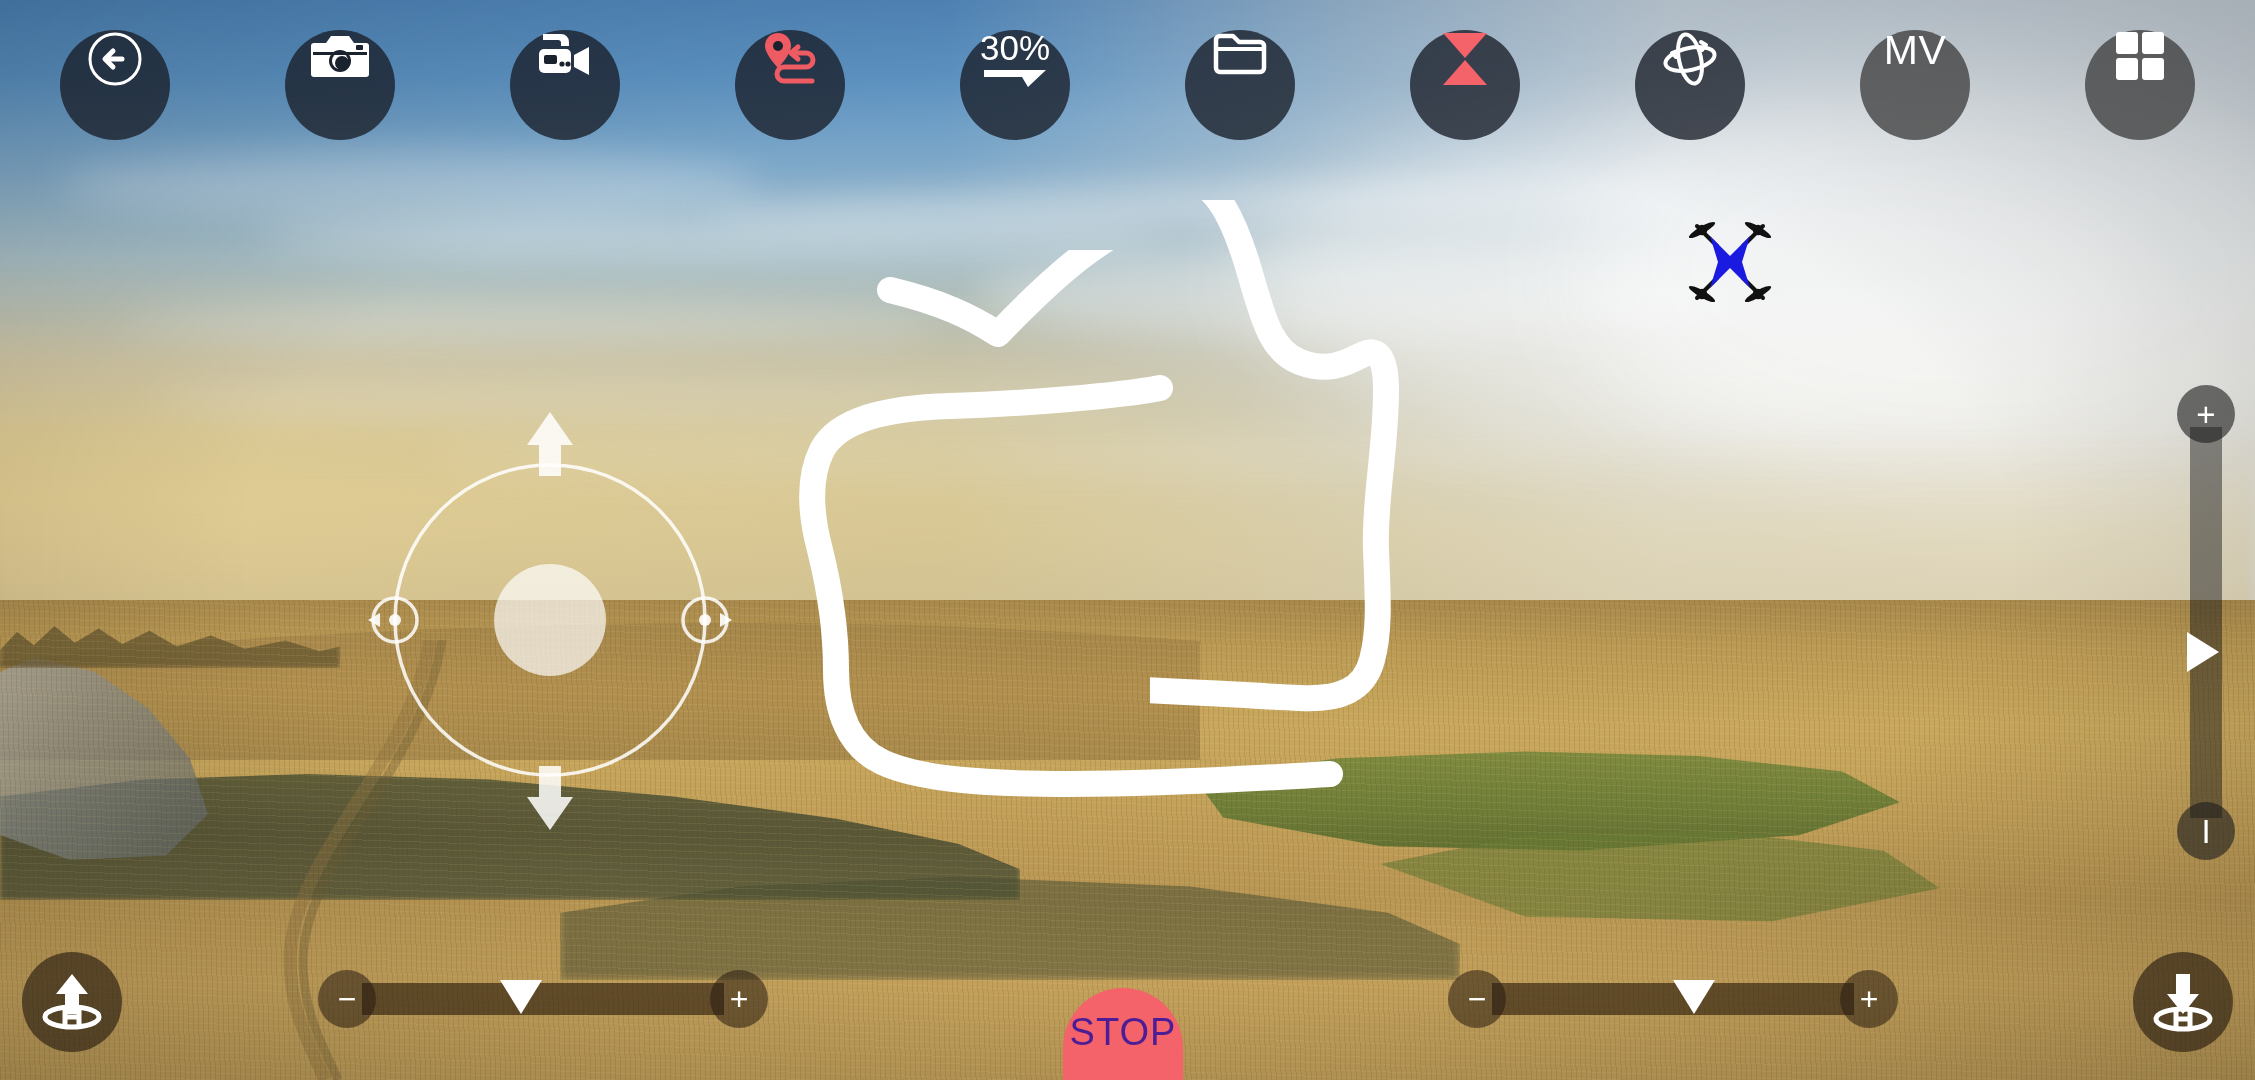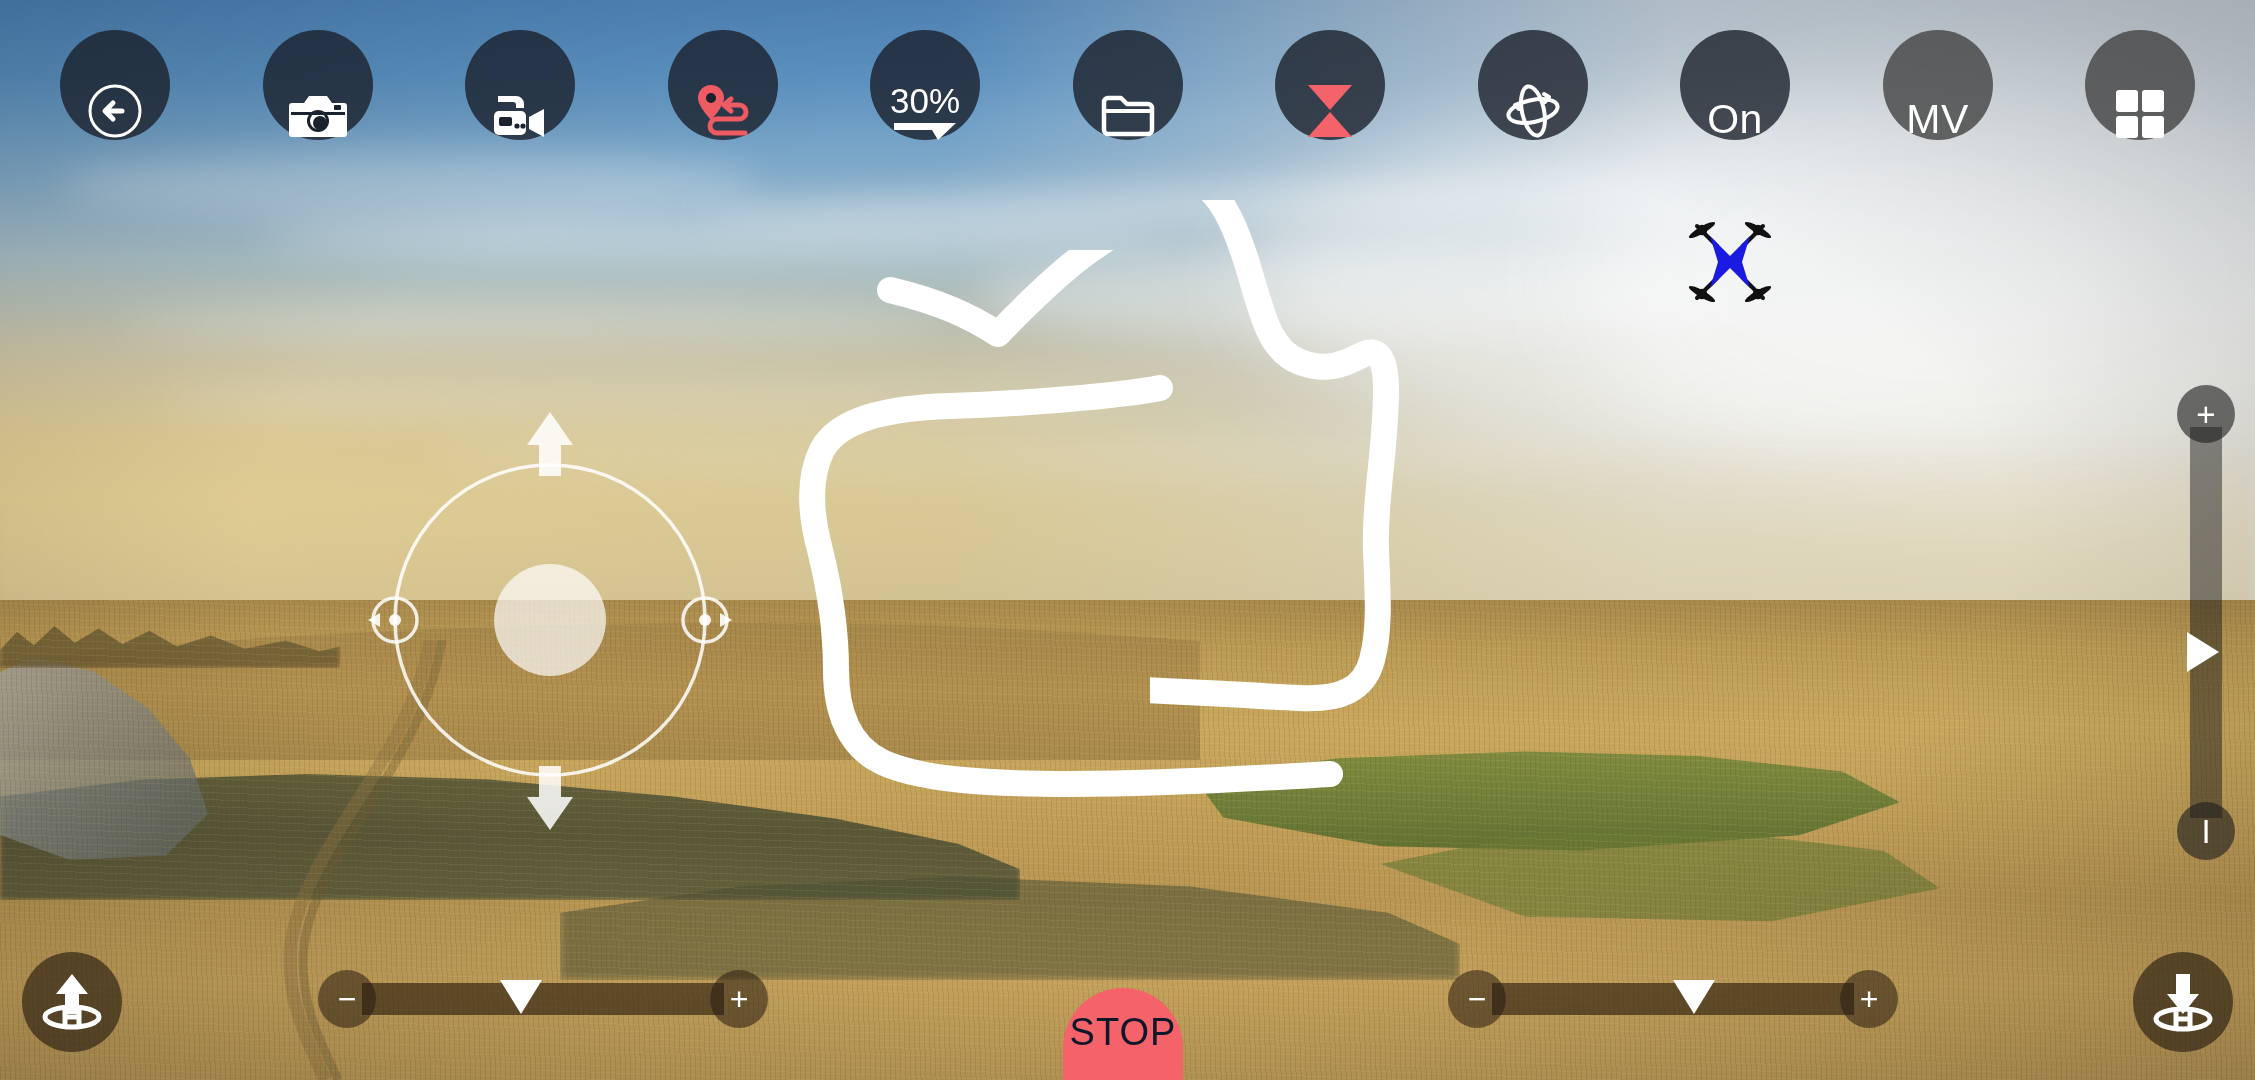--- a/index.html
+++ b/index.html
@@ -183,21 +183,21 @@
   .toolbar {
     position:absolute; left:0; top:0; width:100%; height:170px;
     display:flex; align-items:center;
     padding:0 60px;
     gap:0;
     justify-content:space-between;
   }
   .tb-btn {
     width:110px; height:110px; border-radius:50%;
     background:rgba(24,30,40,0.78);
-    display:flex; align-items:flex-end; justify-content:center;
+    display:flex; align-items:flex-start; justify-content:center;
     flex:0 0 auto;
     cursor:pointer;
     position:relative;
   }
   .tb-btn.light { background:rgba(66,66,66,0.80); }
   .tb-btn svg { display:block; }
   .tb-text {
     color:#fff; font-size:41px; font-weight:400; letter-spacing:.5px;
     line-height:1;
   }
@@ -309,21 +309,21 @@
   .stop-btn {
     position:absolute; left:1063px; bottom:-18px;
     width:120px; height:110px;
     border-radius:60px 60px 14px 14px;
     background:#f4636a;
     display:flex; align-items:center; justify-content:center;
     padding-bottom:22px;
     cursor:pointer;
   }
   .stop-btn span {
-    color:#0f172a; font-size:38px; font-weight:400; letter-spacing:1px;
+    color:#4c1d95; font-size:38px; font-weight:400; letter-spacing:1px;
   }
 </style>
 </head>
 <body>
 
 <div id="app">
 
   <div class="scene">
     <div class="sky"></div>
 
@@ -452,23 +452,20 @@
 
     <div class="tb-btn">
       <svg width="58" height="58" viewBox="0 0 58 58">
         <ellipse cx="29" cy="29" rx="25" ry="11" fill="none" stroke="#fff" stroke-width="4" transform="rotate(-12 29 29)"></ellipse>
         <ellipse cx="29" cy="29" rx="11" ry="25" fill="none" stroke="#fff" stroke-width="4" transform="rotate(-12 29 29)"></ellipse>
         <path d="M40 12 l5 3 l-4 5" stroke="#fff" stroke-width="4" fill="none" stroke-linecap="round" stroke-linejoin="round"></path>
         <path d="M16 21 l-5 2 l4 4" stroke="#fff" stroke-width="4" fill="none" stroke-linecap="round" stroke-linejoin="round"></path>
       </svg>
     </div>
 
-    <div class="tb-btn">
-      <span class="tb-text">On</span>
-    </div>
 
 
     <div class="tb-btn light">
       <span class="tb-text">MV</span>
     </div>
 
     <div class="tb-btn light">
       <svg width="52" height="52" viewBox="0 0 52 52">
         <rect x="2" y="2" width="22" height="22" rx="3" fill="#fff"></rect>
         <rect x="28" y="2" width="22" height="22" rx="3" fill="#fff"></rect>

